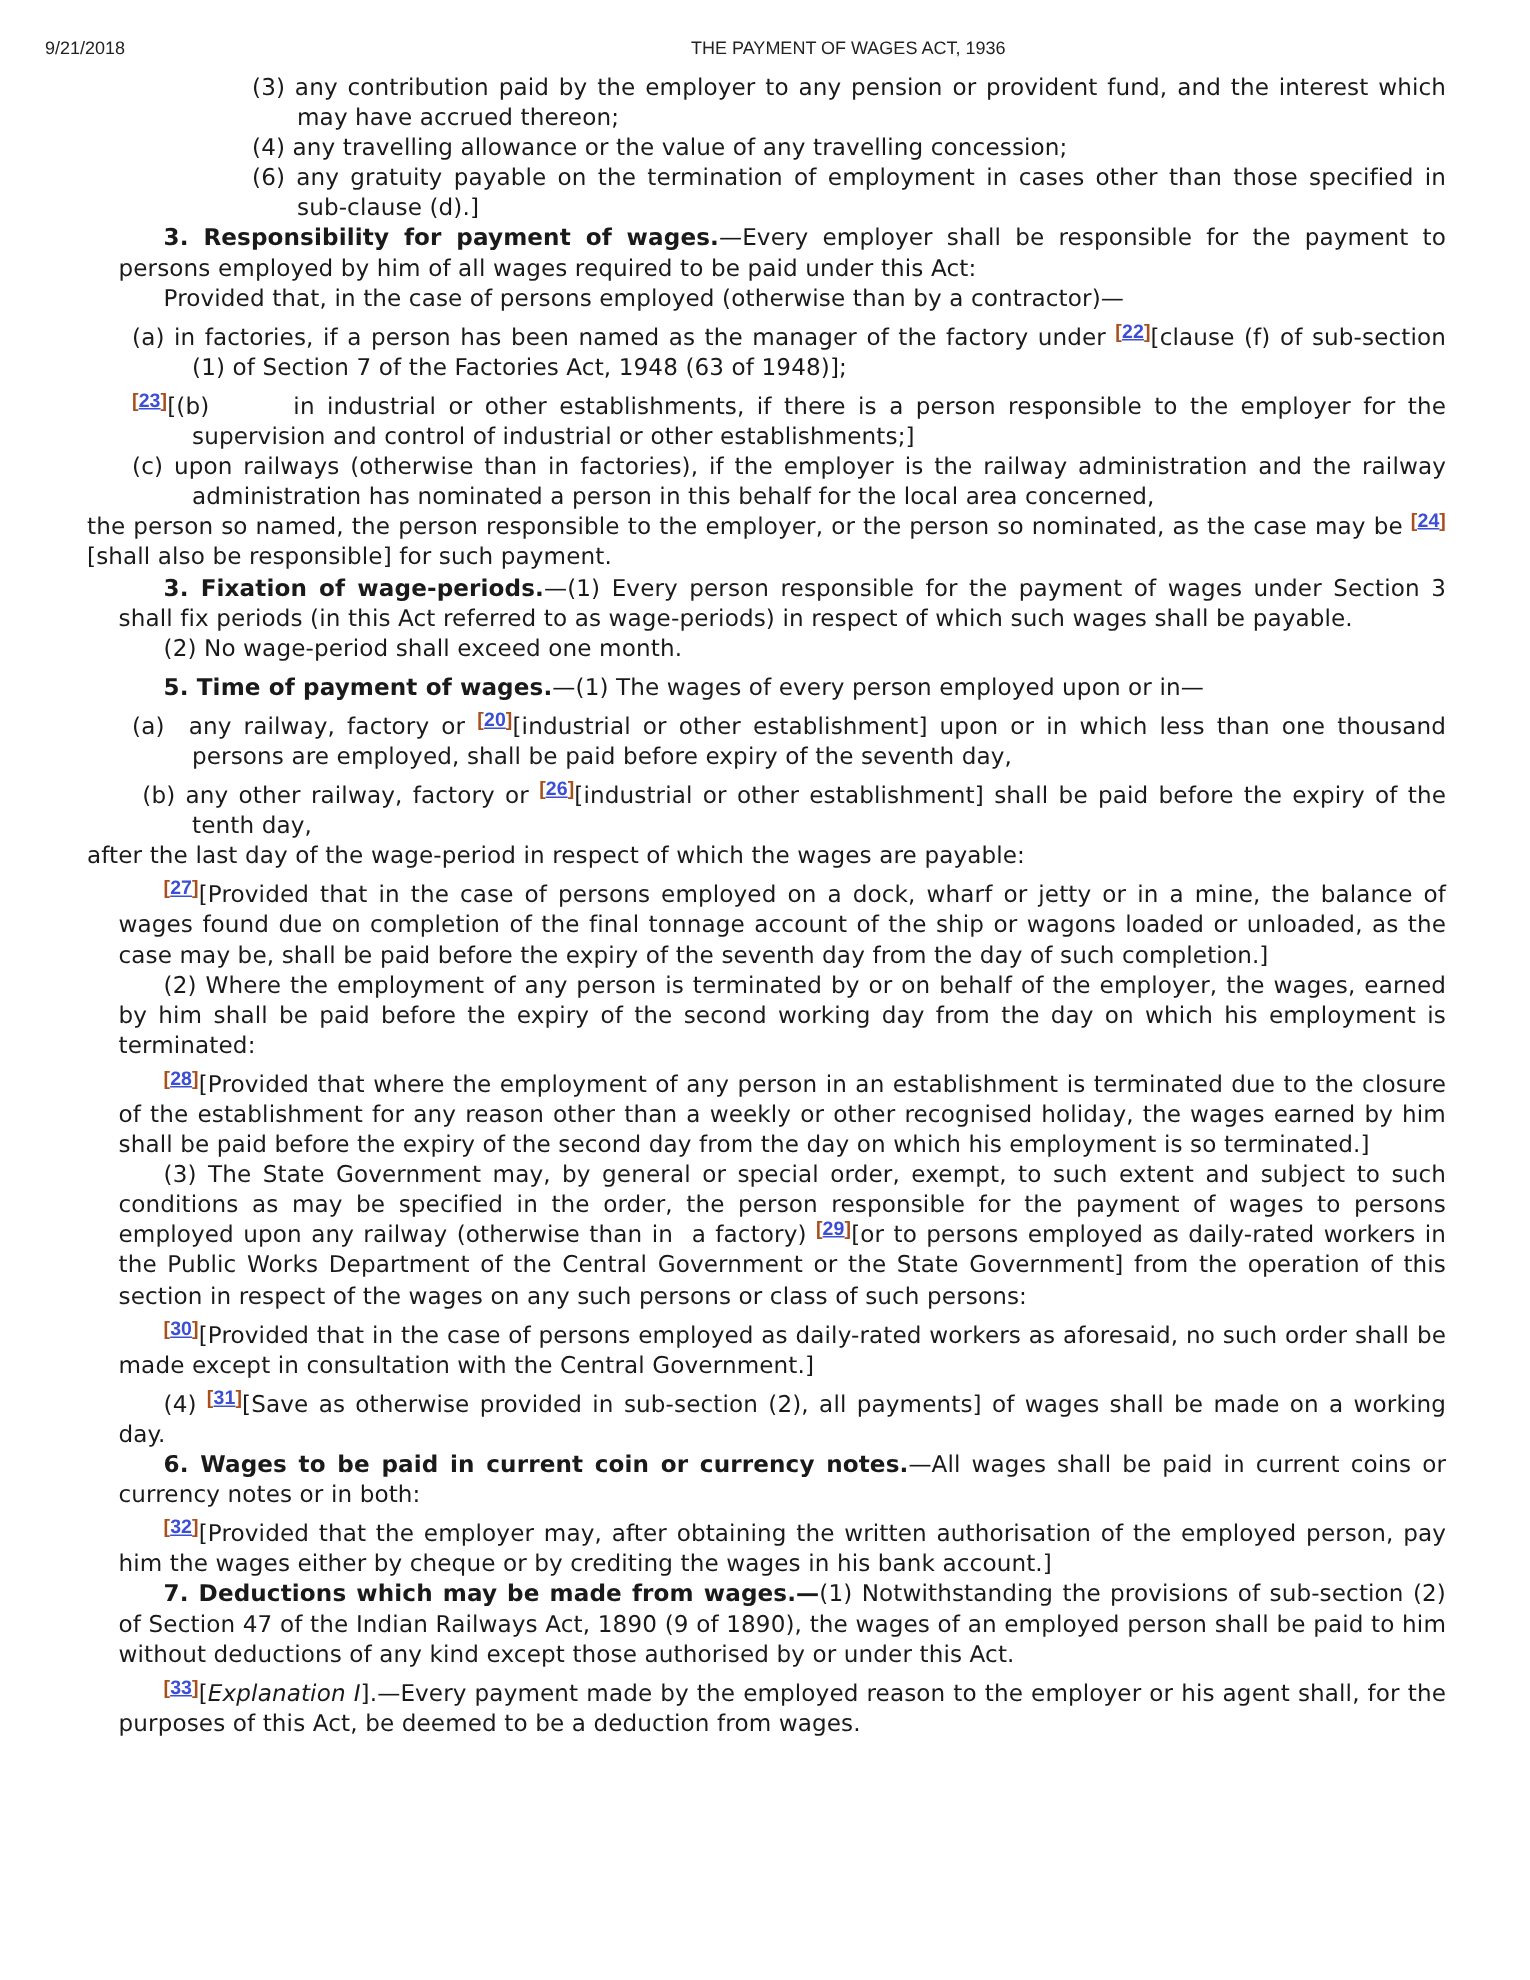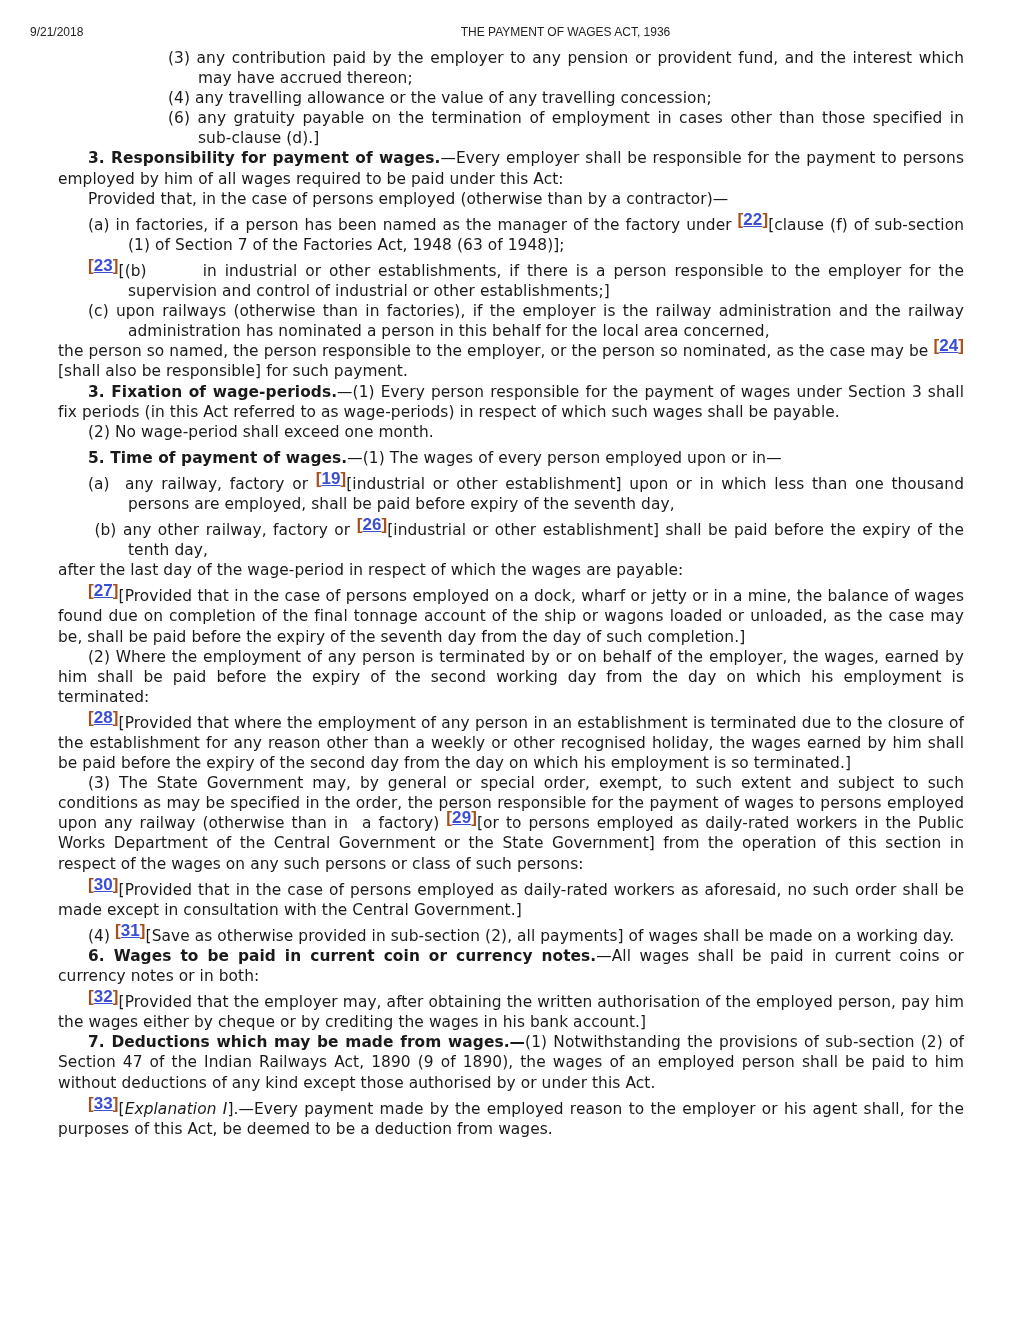--- a/index.html
+++ b/index.html
@@ -11,27 +11,27 @@
     position: absolute; top: 25px; left: 0; width: 1020px; height: 16px;
     font-family: "Liberation Sans", sans-serif; font-size: 12px; color: #222;
   }
   .hdr .date { position: absolute; left: 30px; top: 0; }
   .hdr .title { position: absolute; left: 0; width: 1131px; top: 0; text-align: center; }
   .content {
     position: absolute; left: 58px; top: 48px; width: 906px;
     font-size: 15.4px; line-height: 20.1px; letter-spacing: 0.08px;
   }
   .p { margin: 0; text-align: justify; text-align-last: auto; }
-  .ind { text-indent: 30px; }
+  .ind { text-indent: 30px; margin-left: 21px; }
   .sub { padding-left: 140px; text-indent: -30px; }
   .cl { padding-left: 70px; text-indent: -40px; }
   .bl { font-weight: bold; }
   .gap { margin-top: 6px; }
   .fn {
-    font-family: "Liberation Sans", sans-serif; font-size: 17px; font-weight: bold;
+    font-family: "Liberation Sans", sans-serif; font-size: 13px; font-weight: bold;
     color: #a94f1c; vertical-align: 5px; line-height: 0;
   }
   .fn a { color: #3b4ed4; text-decoration: underline; cursor: pointer; }
   .fn .br { color: #a94f1c; }
   .spacer { display: inline-block; width: 56px; }
   i { font-style: italic; }
 </style>
 </head>
 <body>
 
@@ -55,21 +55,21 @@
 
   <p class="p cl">(c) upon railways (otherwise than in factories), if the employer is the railway administration and the railway administration has nominated a person in this behalf for the local area concerned,</p>
 
   <p class="p"><span>the person so named, the person responsible to the employer, or the person so nominated, as the case may be </span><span class="fn"><span class="br">[</span><a>24</a><span class="br">]</span></span><span>[shall also be responsible] for such payment.</span></p>
 
   <p class="p ind"><span class="bl">3. Fixation of wage-periods.</span><span>—(1) Every person responsible for the payment of wages under Section 3 shall fix periods (in this Act referred to as wage-periods) in respect of which such wages shall be payable.</span></p>
   <p class="p ind">(2) No wage-period shall exceed one month.</p>
 
   <p class="p ind gap"><span class="bl">5. Time of payment of wages.</span><span>—(1) The wages of every person employed upon or in—</span></p>
 
-  <p class="p cl gap"><span style="white-space:pre">(a)  any railway, factory or </span><span class="fn"><span class="br">[</span><a>19</a><span class="br">]</span></span><span>[industrial or other establishment] upon or in which less than one thousand persons are employed, shall be paid before expiry of the seventh day,</span></p>
+  <p class="p cl gap"><span style="white-space:pre">(a)  any railway, factory or </span><span class="fn"><span class="br">[</span><a>20</a><span class="br">]</span></span><span>[industrial or other establishment] upon or in which less than one thousand persons are employed, shall be paid before expiry of the seventh day,</span></p>
 
   <p class="p cl gap"><span style="white-space:pre"> (b) any other railway, factory or </span><span class="fn"><span class="br">[</span><a>26</a><span class="br">]</span></span><span>[industrial or other establishment] shall be paid before the expiry of the tenth day,</span></p>
 
   <p class="p">after the last day of the wage-period in respect of which the wages are payable:</p>
 
   <p class="p ind gap"><span class="fn"><span class="br">[</span><a>27</a><span class="br">]</span></span><span>[Provided that in the case of persons employed on a dock, wharf or jetty or in a mine, the balance of wages found due on completion of the final tonnage account of the ship or wagons loaded or unloaded, as the case may be, shall be paid before the expiry of the seventh day from the day of such completion.]</span></p>
 
   <p class="p ind">(2) Where the employment of any person is terminated by or on behalf of the employer, the wages, earned by him shall be paid before the expiry of the second working day from the day on which his employment is terminated:</p>
 
   <p class="p ind gap"><span class="fn"><span class="br">[</span><a>28</a><span class="br">]</span></span><span>[Provided that where the employment of any person in an establishment is terminated due to the closure of the establishment for any reason other than a weekly or other recognised holiday, the wages earned by him shall be paid before the expiry of the second day from the day on which his employment is so terminated.]</span></p>

